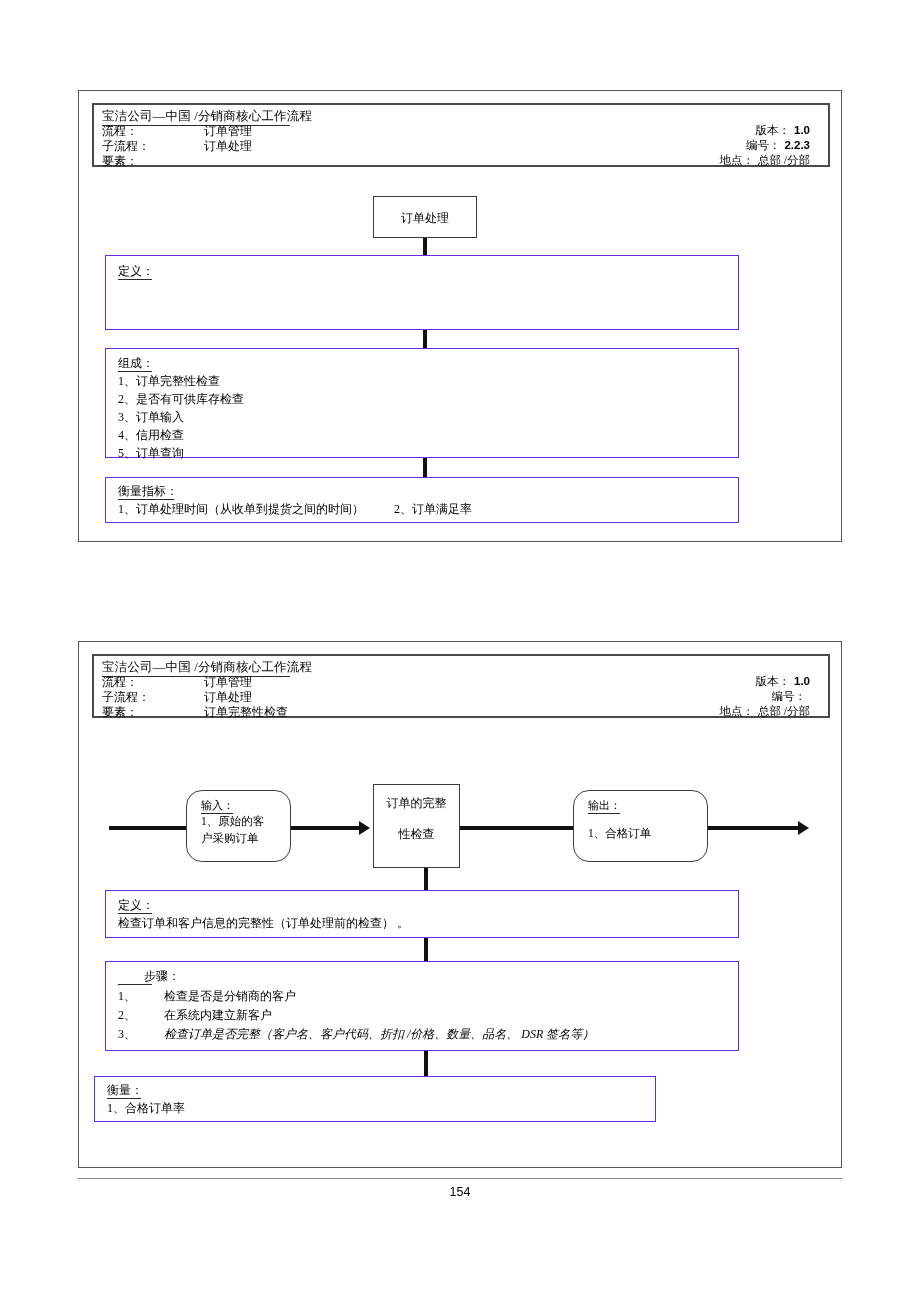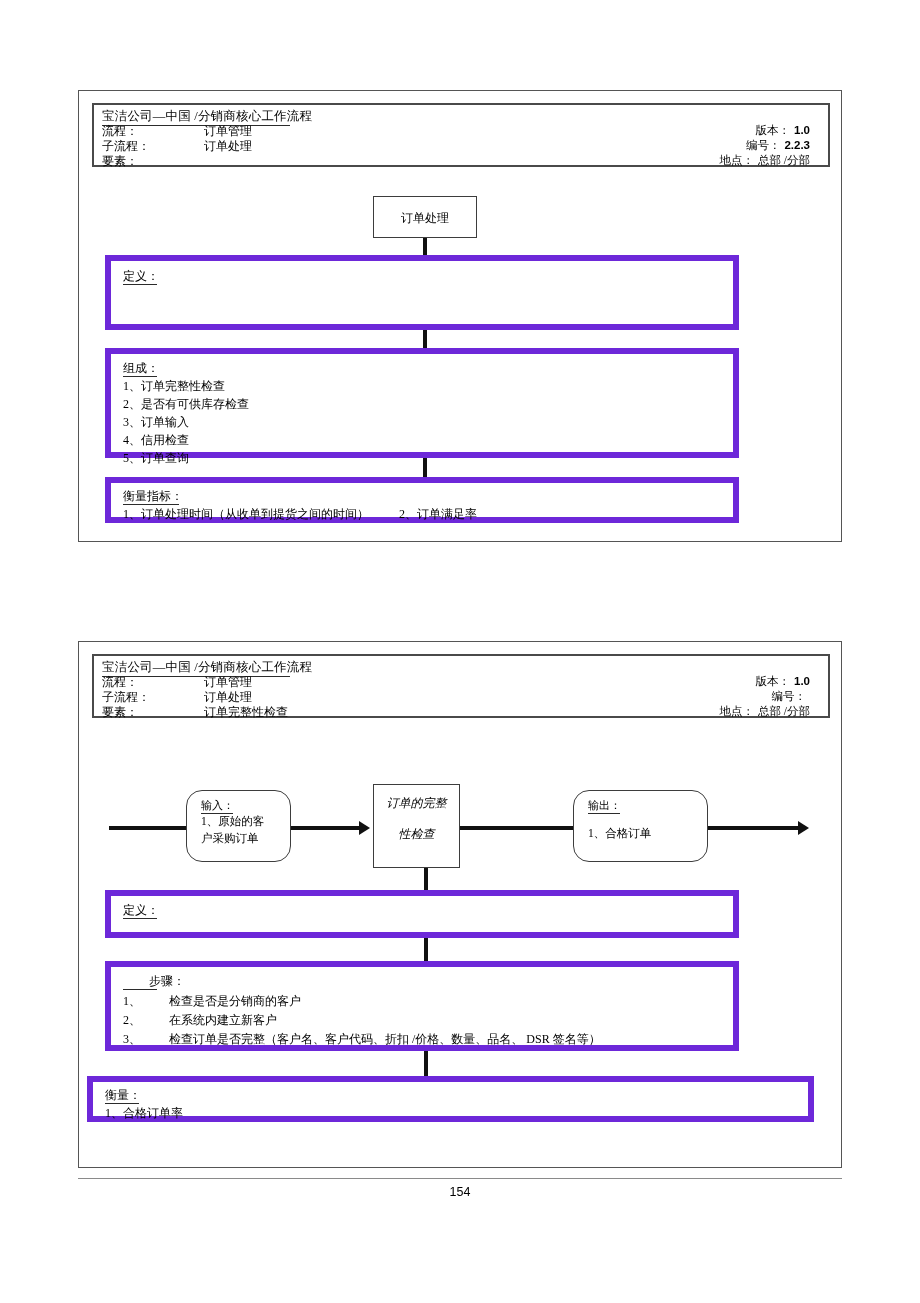--- a/index.html
+++ b/index.html
@@ -76,21 +76,21 @@
   .hr-r1 { top: 18px; }
   .hr-r2 { top: 33px; }
   .hr-r3 { top: 48px; text-align: right; }
   .hdr-right .k { display:inline-block; }
   .hdr-right .v { display:inline-block; font-family:"Liberation Sans", sans-serif; font-weight: 700; padding-left: 4px; }
   .hdr-right .v.cn { font-family:"Liberation Serif", serif; font-weight: 400; }
 
   
   .sec-box {
     position: absolute;
-    border: 6px solid #6d28d9;
+    border: 1px solid #6d28d9;
     box-sizing: border-box;
     background: #ffffff;
   }
   .sec-head {
     position: absolute;
     left: 12px;
     font-size: 12px;
     white-space: nowrap;
   }
   .sec-head-rule {
@@ -284,21 +284,21 @@
     <div class="io-head-rule" style="width:32px;"></div>
     <div class="io-body" style="top:22px;">
       <div>1、原始的客</div>
       <div>户采购订单</div>
     </div>
   </div>
 
   <div class="h-line" style="left:212px; top:184px; width:70px;"></div>
   <div class="arrow-head" style="left:280px; top:179px;"></div>
 
-  <div class="proc-box" id="p2-proc" style="left:294px; top:142px; width:87px; height:84px;font-style:italic;">
+  <div class="proc-box" id="p2-proc" style="left:294px; top:142px; width:87px; height:84px;">
     <div style="padding-top:10px;">订单的完整</div>
     <div style="padding-top:14px;">性检查</div>
   </div>
 
   <div class="h-line" style="left:381px; top:184px; width:113px;"></div>
 
   <div class="io-box" id="p2-output" style="left:494px; top:148px; width:135px; height:72px;">
     <div class="io-head">输出：</div>
     <div class="io-head-rule" style="width:32px;"></div>
     <div class="io-body" style="top:34px;">
@@ -307,39 +307,40 @@
   </div>
 
   <div class="h-line" style="left:629px; top:184px; width:92px;"></div>
   <div class="arrow-head" style="left:719px; top:179px;"></div>
 
   <div class="v-conn" style="left:345px; top:226px; height:22px;"></div>
 
   <div class="sec-box" id="p2-def" style="left:26px; top:248px; width:634px; height:48px;">
     <div class="sec-head" style="top:6px;">定义：</div>
     <div class="sec-head-rule" style="top:22px; width:34px;"></div>
+    <div class="sec-line" style="top:24px;">检查订单和客户信息的完整性（订单处理前的检查）  。</div>
   </div>
   <div class="v-conn" style="left:345px; top:296px; height:23px;"></div>
 
   <div class="sec-box" id="p2-steps" style="left:26px; top:319px; width:634px; height:90px;">
     <div class="sec-head" style="top:6px;margin-left:26px;">步骤：</div>
     <div class="sec-head-rule" style="top:22px; width:34px;"></div>
 
     <div class="sec-line" style="top:26px;">1、</div>
     <div class="sec-line" style="top:26px; left:58px;">检查是否是分销商的客户</div>
 
     <div class="sec-line" style="top:45px;">2、</div>
     <div class="sec-line" style="top:45px; left:58px;">在系统内建立新客户</div>
 
     <div class="sec-line" style="top:64px;">3、</div>
-    <div class="sec-line" style="top:64px; left:58px;">检查订单是否完整（客户名、客户代码、折扣   /价格、数量、品名、 DSR 签名等）</div>
+    <div class="sec-line" style="top:64px; left:58px;font-style:italic;">检查订单是否完整（客户名、客户代码、折扣   /价格、数量、品名、 DSR 签名等）</div>
   </div>
   <div class="v-conn" style="left:345px; top:409px; height:25px;"></div>
 
-  <div class="sec-box" id="p2-meas" style="left:8px; top:434px; width:727px; height:46px;">
+  <div class="sec-box" id="p2-meas" style="left:15px; top:434px; width:562px; height:46px;">
     <div class="sec-head" style="top:5px;">衡量：</div>
     <div class="sec-head-rule" style="top:21px; width:34px;"></div>
     <div class="sec-line" style="top:23px;">1、合格订单率</div>
   </div>
 </div>
 
 <div id="page-footer">
   <div class="rule"></div>
   <div class="pno">154</div>
 </div>

